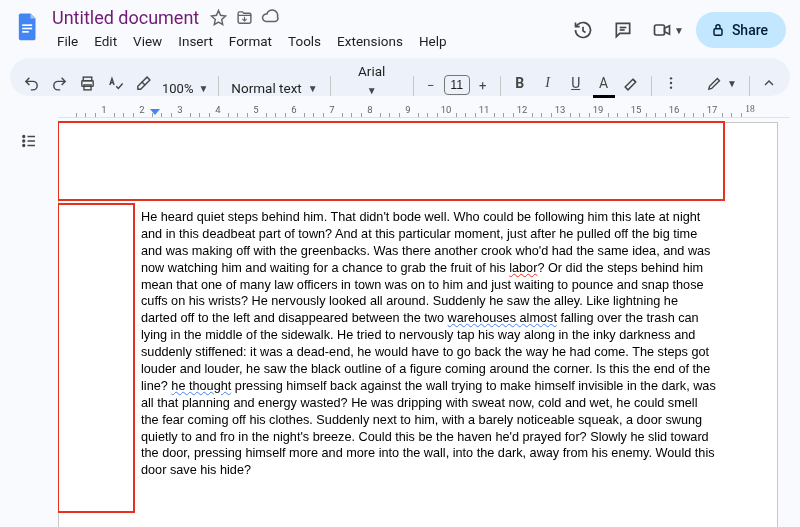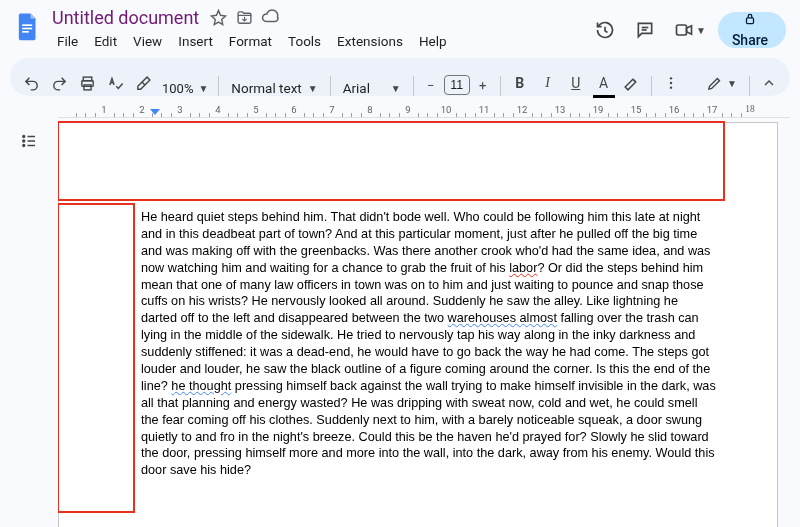--- a/index.html
+++ b/index.html
@@ -61,21 +61,20 @@
   .share-btn {
     background: #c2e7ff;
     height: 36px;
     border-radius: 20px;
     display: flex; align-items: center; gap: 6px;
     padding: 0 18px 0 14px;
     font-size: 14px;
     font-weight: 500;
     color: #001d35;
     cursor: pointer;
-    flex-direction: column;
   }
   
   .toolbar {
     margin: 6px 10px;
     background: #edf2fa;
     border-radius: 22px;
     height: 38px;
     display: flex;
     align-items: flex-end;
     padding: 0 8px;
@@ -97,21 +96,21 @@
   .style-box {
     display: flex; align-items: center; gap: 6px;
     font-size: 13.5px; min-width: 96px;
     padding: 0 6px; justify-content: space-between;
     cursor: pointer; color:#1f1f1f;
   }
   .font-box {
     display: flex; align-items: center; gap: 6px;
     font-size: 13.5px; min-width: 70px;
     padding: 0 6px; justify-content: space-between;
-    cursor: pointer; color:#1f1f1f;
+    cursor: pointer; color:#1f1f1f;flex-direction:column;
   }
   .fsz-group { display: flex; align-items: center; gap: 2px; }
   .fsz-btn {
     width: 22px; height: 22px; display:flex; align-items:center; justify-content:center;
     border-radius:4px; cursor:pointer; color:#444746;
   }
   .fsz-input {
     width: 26px; height: 20px;
     border: 1px solid #747775; border-radius: 4px;
     text-align: center; font-size: 12.5px; background: transparent;

